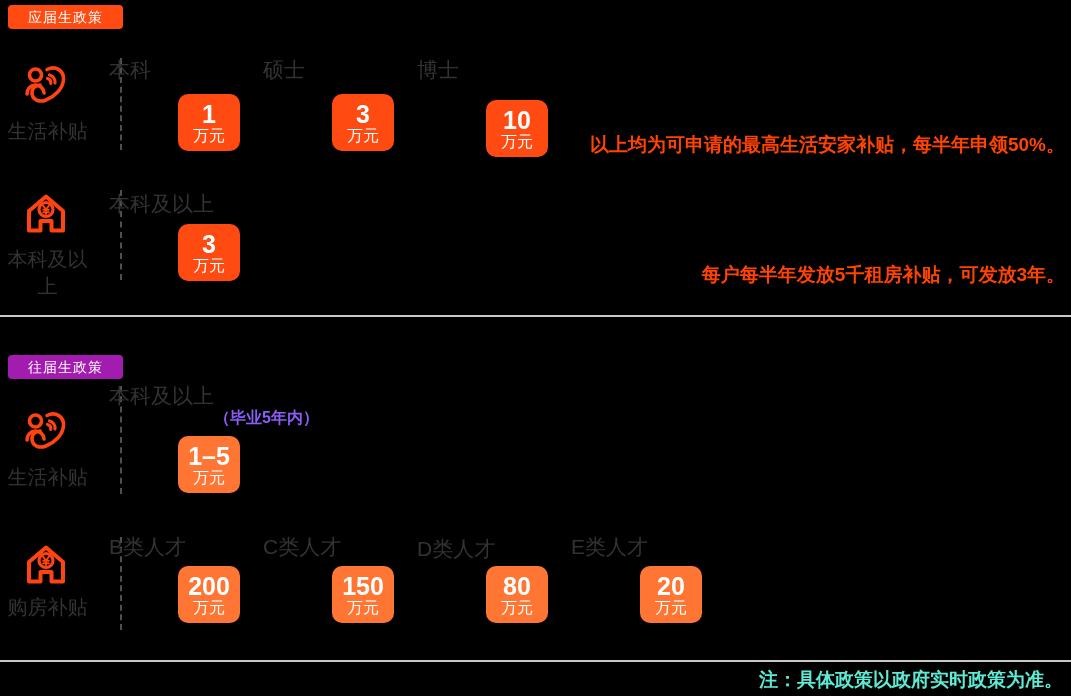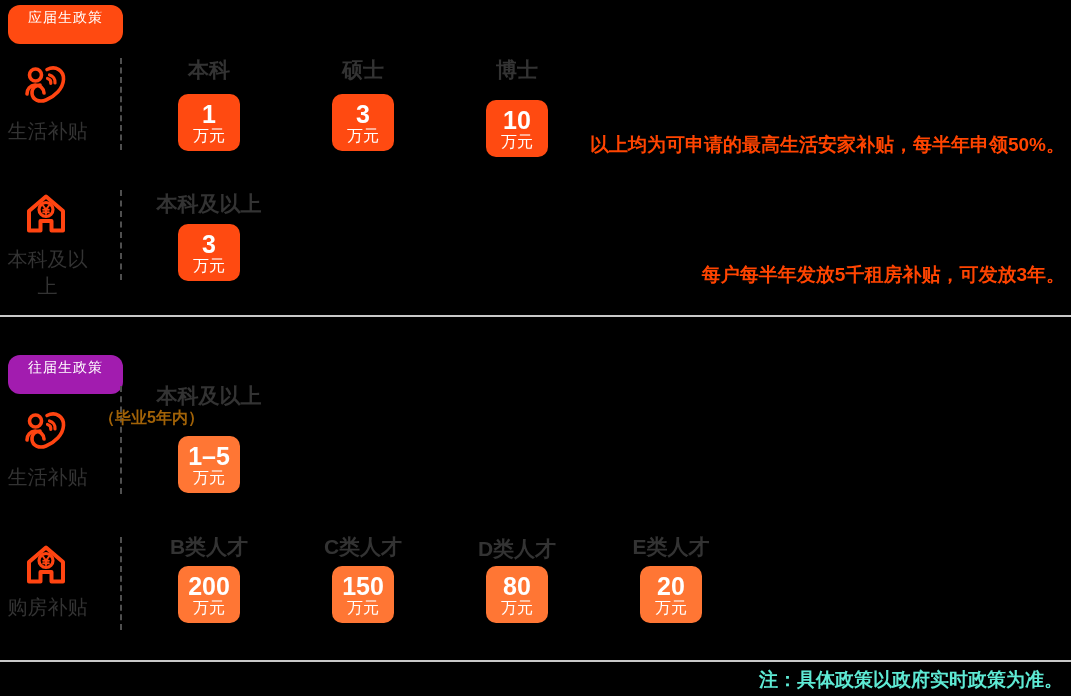--- a/index.html
+++ b/index.html
@@ -1,38 +1,38 @@
 <!DOCTYPE html>
 <html><head>
 <meta charset="utf-8">
 <style>
   html,body{margin:0;padding:0;background:#000;}
   #canvas{
     position:relative;width:1071px;height:696px;background:#000;overflow:hidden;
     font-family:"Liberation Sans","DejaVu Sans",sans-serif;
   }
   .badge{
-    position:absolute;left:8px;height:39px;line-height:24px;padding:0 20px;
-    border-radius:12px;color:#fff;font-size:14px;letter-spacing:1px;
+    position:absolute;left:8px;height:24px;line-height:24px;padding:0 20px;
+    border-radius:4px;color:#fff;font-size:14px;letter-spacing:1px;
   }
   .badge.primary{background:#ff4a11;top:5px;}
   .badge.secondary{background:#a21caf;top:355px;}
   .side-icon{position:absolute;left:22px;width:48px;height:48px;}
   .side-label{
     position:absolute;left:0;width:95px;text-align:center;
     color:#333;font-size:20px;font-weight:400;
   }
   .dash-sep{position:absolute;left:120px;width:0;border-left:2px dashed #4f4f4f;}
   .col-header{
-    position:absolute;width:200px;text-align:center;
-    color:#333;font-size:21px;font-weight:700;
+    position:absolute;width:200px;text-align:left;
+    color:#333;font-size:21px;font-weight:400;
   }
   .col-subheader{
-    position:absolute;width:220px;text-align:left;
-    color:#a16207;font-size:16px;font-weight:700;
+    position:absolute;width:220px;text-align:right;
+    color:#8b5cf6;font-size:16px;font-weight:700;
   }
   .vbox{
     position:absolute;width:62px;height:57px;border-radius:10px;
     background:#ff4a11;color:#fff;display:flex;flex-direction:column;
     align-items:center;justify-content:center;
   }
   .vbox.alt{background:#ff7634;}
   .vbox .num{font-size:25px;font-weight:700;line-height:26px;}
   .vbox .unit{font-size:16px;line-height:18px;}
   .note{

